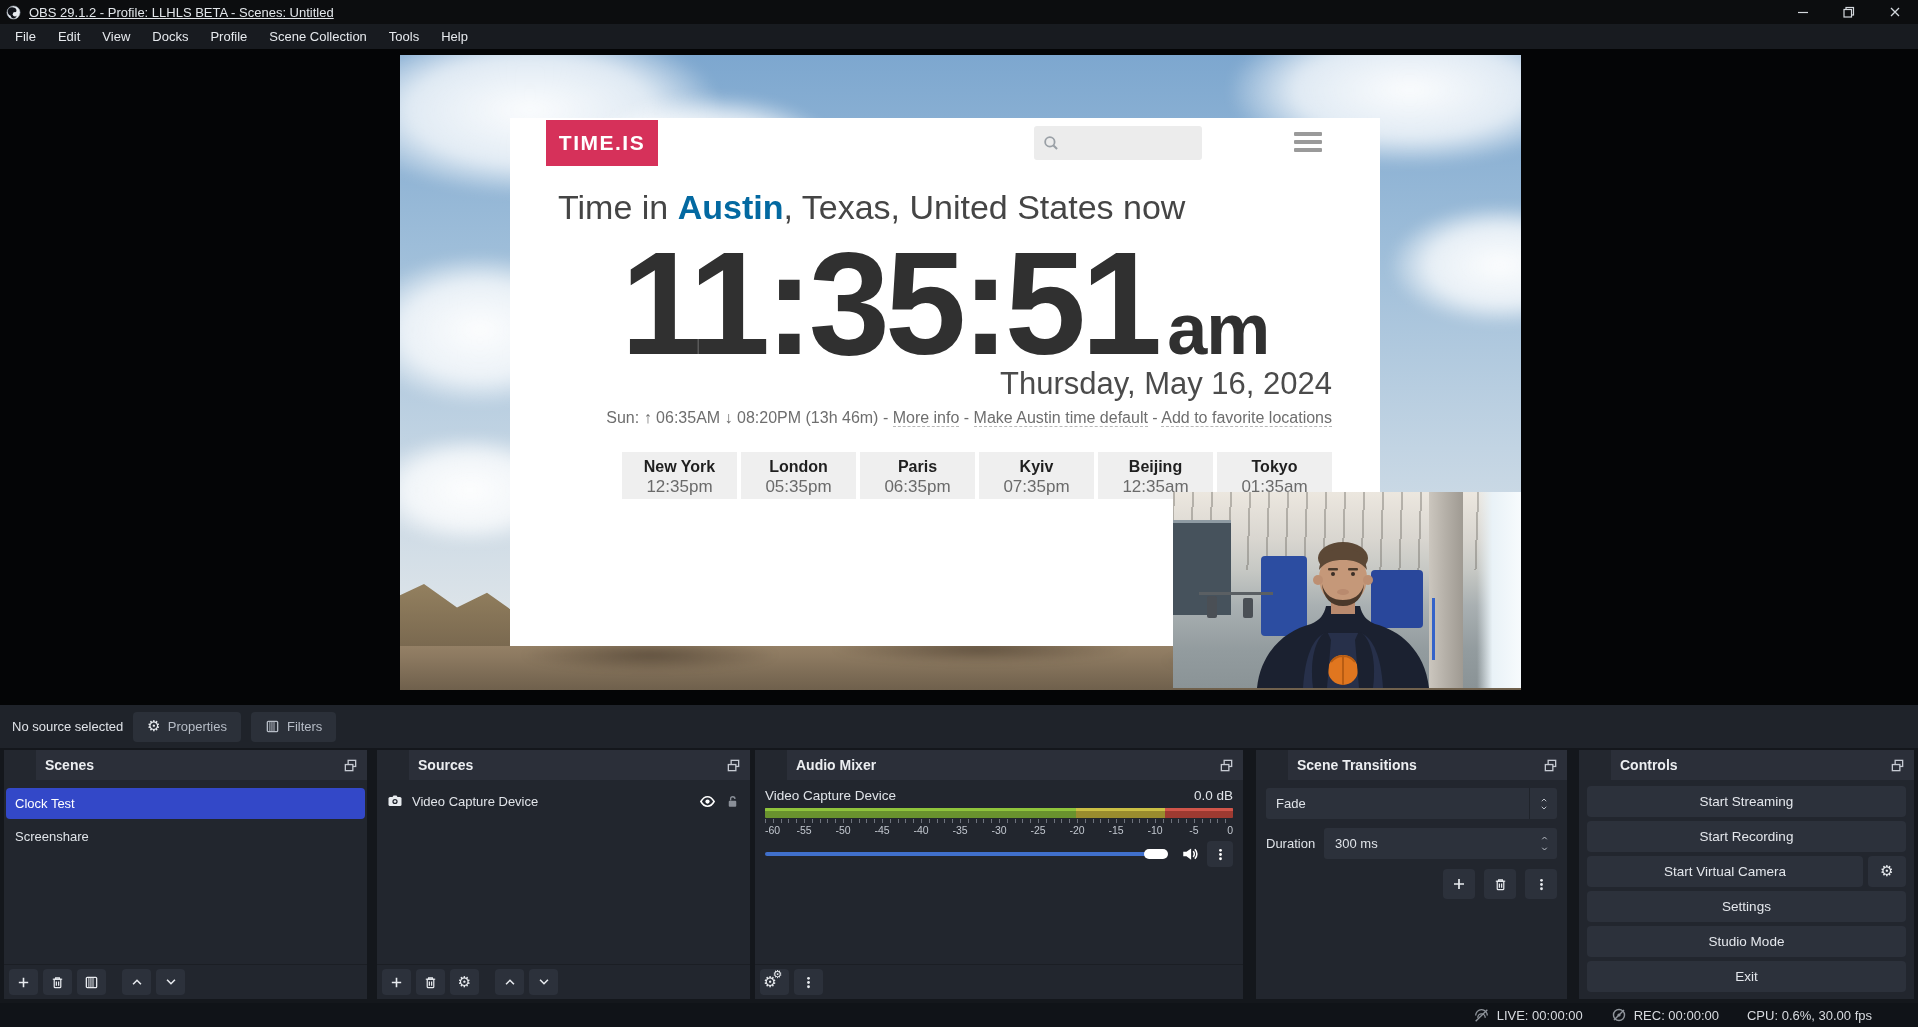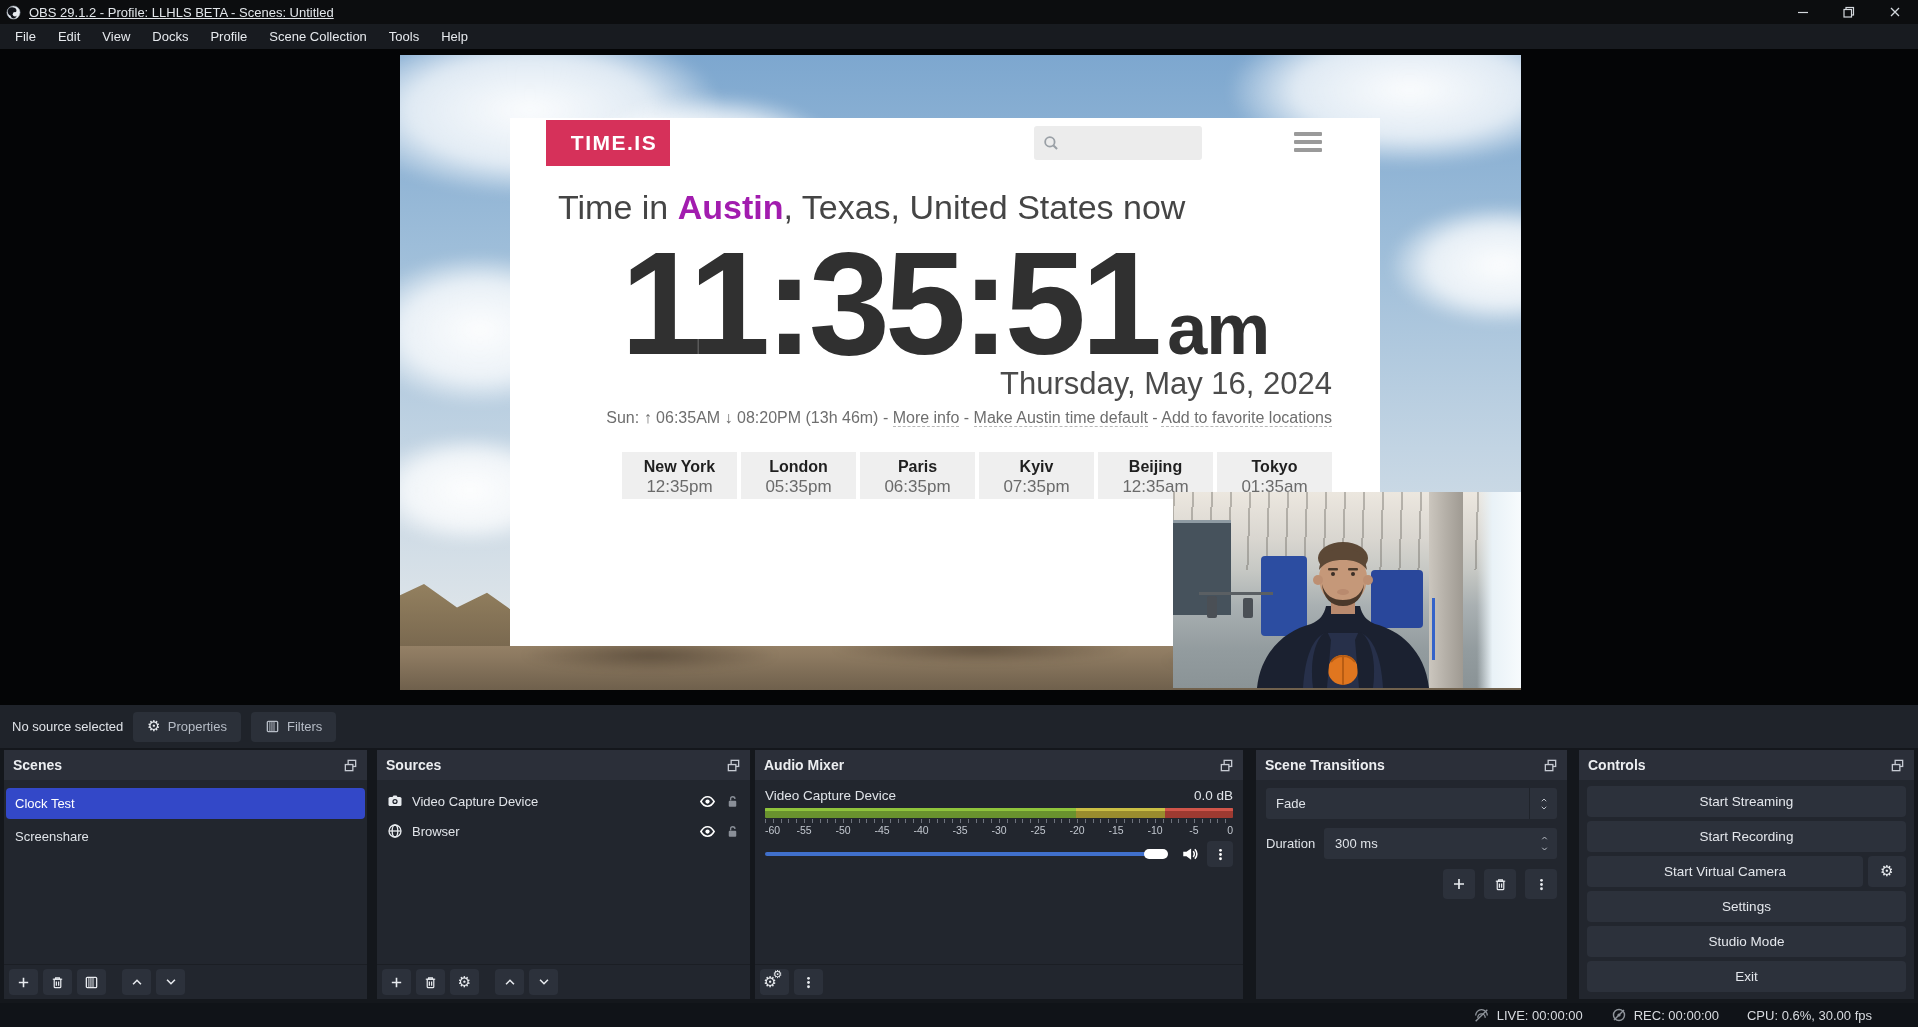--- a/index.html
+++ b/index.html
@@ -32,26 +32,26 @@
   .dune{position:absolute;background:radial-gradient(ellipse at center,rgba(60,48,36,.55) 0%,rgba(60,48,36,0) 70%);filter:blur(3px);}
   .d1{left:120px;bottom:18px;width:260px;height:34px;}
   .d2{left:430px;bottom:26px;width:300px;height:30px;}
   .d3{left:760px;bottom:14px;width:260px;height:30px;}
   .mountain{position:absolute;left:0;bottom:44px;width:150px;height:62px;background:linear-gradient(180deg,#93805f,#7a6950);clip-path:polygon(0 100%,0 18%,16% 0,38% 38%,58% 14%,80% 52%,100% 100%);}
 
   
   .timeis-card{position:absolute;left:110px;top:63px;width:870px;height:528px;background:#ffffff;color:#3c3c3c;}
   .ti-header{position:relative;height:50px;}
   .ti-logo{position:absolute;left:36px;top:2px;width:112px;height:46px;background:var(--timeis-red,#d6315a);color:#fff;
-           display:flex;align-items:center;justify-content:center;font-weight:bold;font-size:21px;letter-spacing:1.5px;padding-left:12px;}
+           display:flex;align-items:center;justify-content:center;font-weight:bold;font-size:21px;letter-spacing:1.5px;}
   .ti-search{position:absolute;right:178px;top:8px;width:160px;height:34px;background:#ececec;border-radius:3px;display:flex;align-items:center;padding-left:8px;}
   .ti-burger{position:absolute;right:58px;top:14px;width:28px;display:flex;flex-direction:column;gap:4px;}
   .ti-burger span{height:4px;background:#9a9a9a;border-radius:1px;}
   .ti-heading{margin:20px 48px 0;font-size:34px;color:#454545;}
-  .ti-heading b{color:#a21caf;font-weight:bold;}
+  .ti-heading b{color:#0369a1;font-weight:bold;}
   .ti-clock{text-align:center;margin-top:0px;white-space:nowrap;}
   .ti-time{font-size:146px;line-height:1.05;font-weight:bold;color:#303030;letter-spacing:-5px;}
   .ti-ampm{font-size:72px;font-weight:bold;color:#303030;margin-left:10px;letter-spacing:-1px;}
   .ti-date{text-align:right;margin:-14px 48px 0;font-size:31px;color:#4b4b4b;}
   .ti-sun{text-align:right;margin:7px 48px 0;font-size:16px;color:#6e6e6e;}
   .ti-link{border-bottom:1px dashed #b8b8b8;}
   .ti-worldrow{display:flex;justify-content:flex-end;gap:4px;margin:25px 48px 0;}
   .ti-wbox{width:115px;height:47px;background:#efefef;text-align:center;padding-top:5px;box-sizing:border-box;}
   .ti-wcity{font-size:16px;font-weight:bold;color:#1f1f1f;line-height:20px;}
   .ti-wtime{font-size:17px;color:#6a6a6a;line-height:20px;}
@@ -78,21 +78,21 @@
   .gicon{font-size:15px;line-height:1;color:#e8ebef;font-family:"DejaVu Sans",sans-serif;}
 
   
   .docks{position:relative;height:255px;background:#14171c;}
   .panel{position:absolute;top:2px;height:249px;background:#23272f;display:flex;flex-direction:column;}
   .p-scenes{left:4px;width:363px;}
   .p-sources{left:377px;width:373px;}
   .p-mixer{left:755px;width:488px;}
   .p-trans{left:1256px;width:311px;}
   .p-controls{left:1579px;width:335px;}
-  .panel-header{height:30px;flex:none;background:#2b2f39;display:flex;align-items:center;padding:0 9px;font-size:14px;font-weight:bold;color:#eceef1;}
+  .panel-header{height:30px;flex:none;background:#2b2f39;display:flex;align-items:center;padding:0 9px;font-size:14px;font-weight:bold;color:#eceef1;margin-left:32px;}
   .ph-spacer{flex:1;}
   .panel-body{flex:1;position:relative;background:#22262e;}
   .panel-footer{flex:none;height:34px;display:flex;align-items:center;gap:5px;padding:0 5px;background:#22262e;border-top:1px solid #1b1e24;}
   .ft-btn{width:29px;height:26px;display:flex;align-items:center;justify-content:center;background:#2c313b;border-radius:4px;color:#e8ebef;}
   .ft-gap{width:6px;}
 
   
   .scene-item{margin:2px;height:31px;line-height:31px;padding-left:9px;font-size:13px;color:#dfe3e8;border-radius:4px;}
   .scene-item.selected{background:var(--accent-blue,#3348c8);color:#fff;}
   .list-pad{padding-top:6px;}
@@ -467,38 +467,20 @@
               <svg class="ic" width="17" height="17">
                 <use href="#i-eye"></use>
               </svg>
             </span>
           <span class="lock-ic">
               <svg class="ic" width="15" height="15">
                 <use href="#i-lock"></use>
               </svg>
             </span>
         </div>
-        <div class="source-row">
-          <span class="src-ic">
-              <svg class="ic" width="16" height="16">
-                <use href="#i-globe"></use>
-              </svg>
-            </span>
-          <span class="grow">Browser</span>
-          <span class="eye-ic">
-              <svg class="ic" width="17" height="17">
-                <use href="#i-eye"></use>
-              </svg>
-            </span>
-          <span class="lock-ic">
-              <svg class="ic" width="15" height="15">
-                <use href="#i-lock"></use>
-              </svg>
-            </span>
-        </div>
       </div>
       <div class="panel-footer">
         <span class="ft-btn">
             <svg class="ic" width="15" height="15">
               <use href="#i-plus"></use>
             </svg>
           </span>
         <span class="ft-btn">
             <svg class="ic" width="15" height="15">
               <use href="#i-trash"></use>

